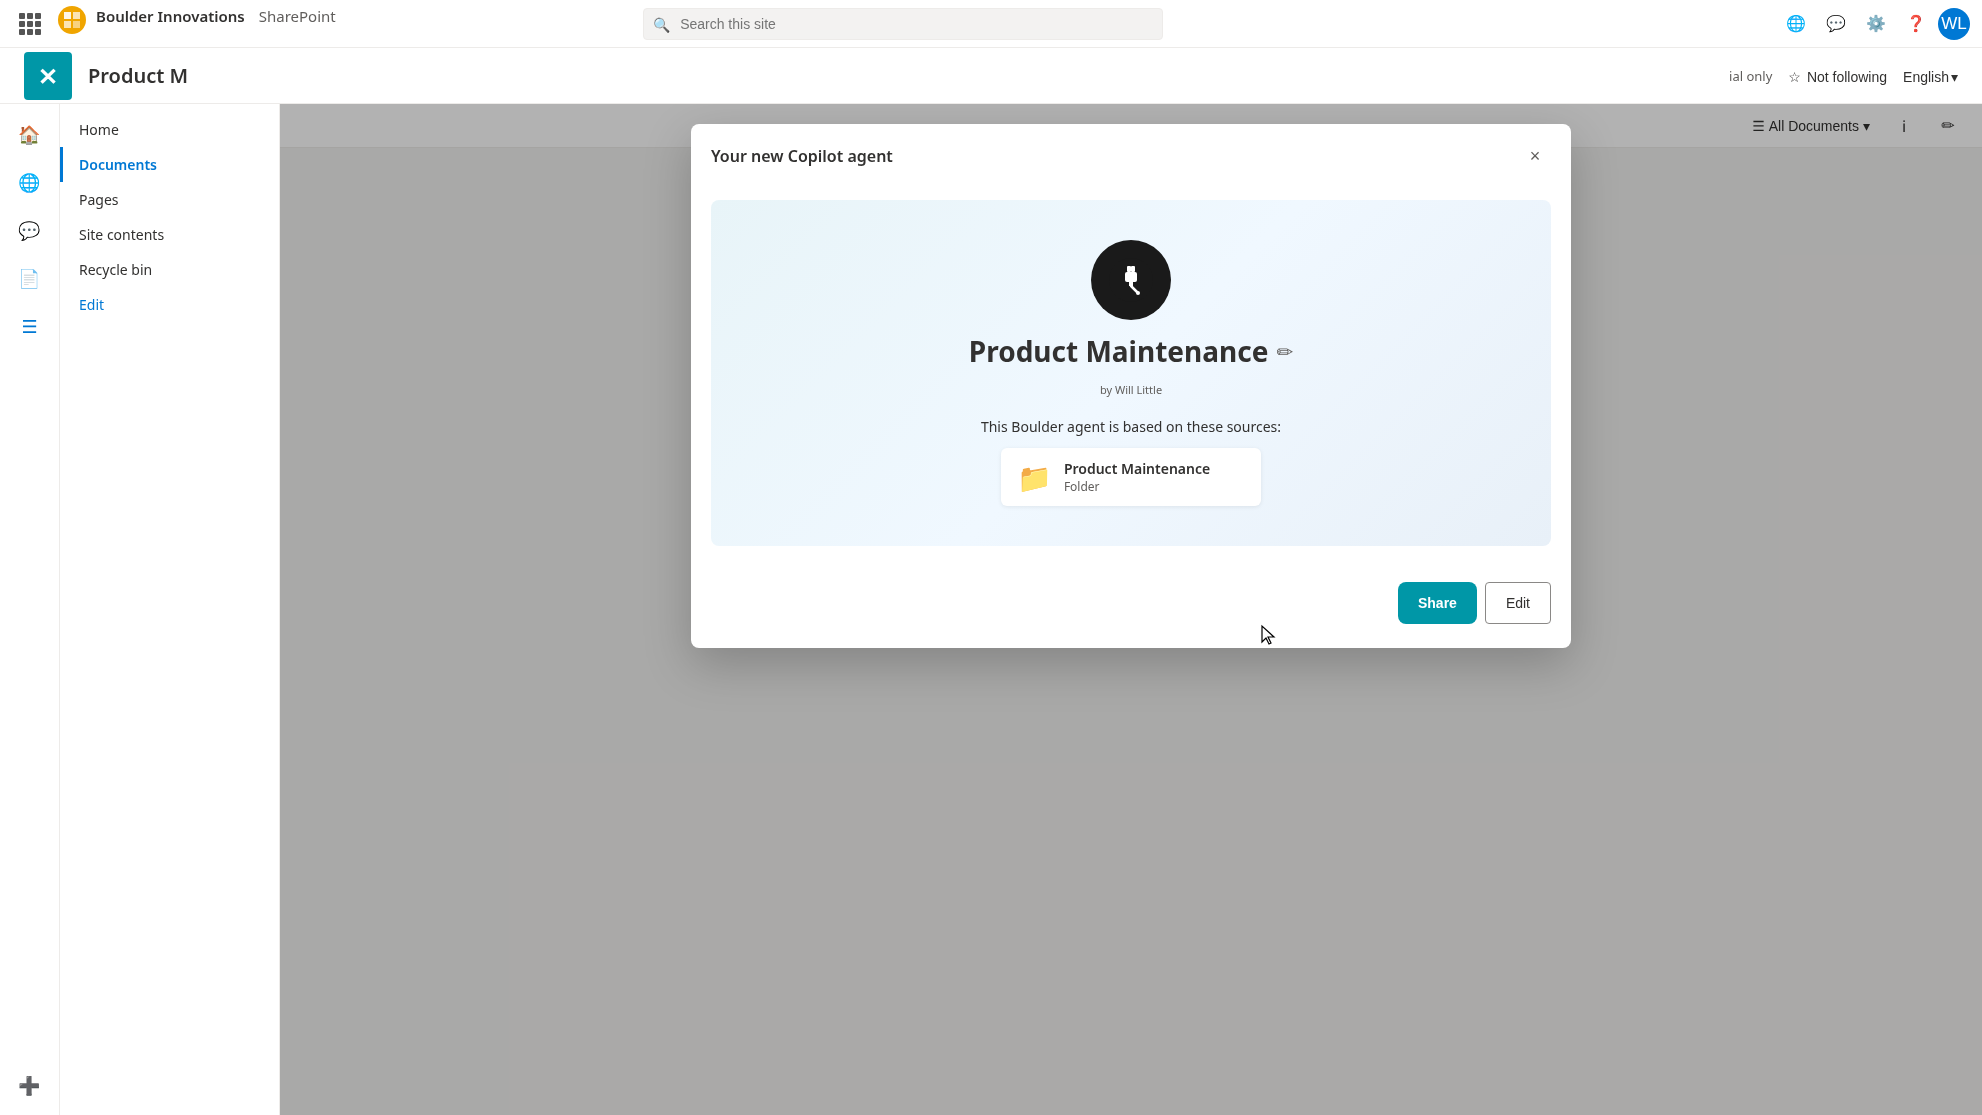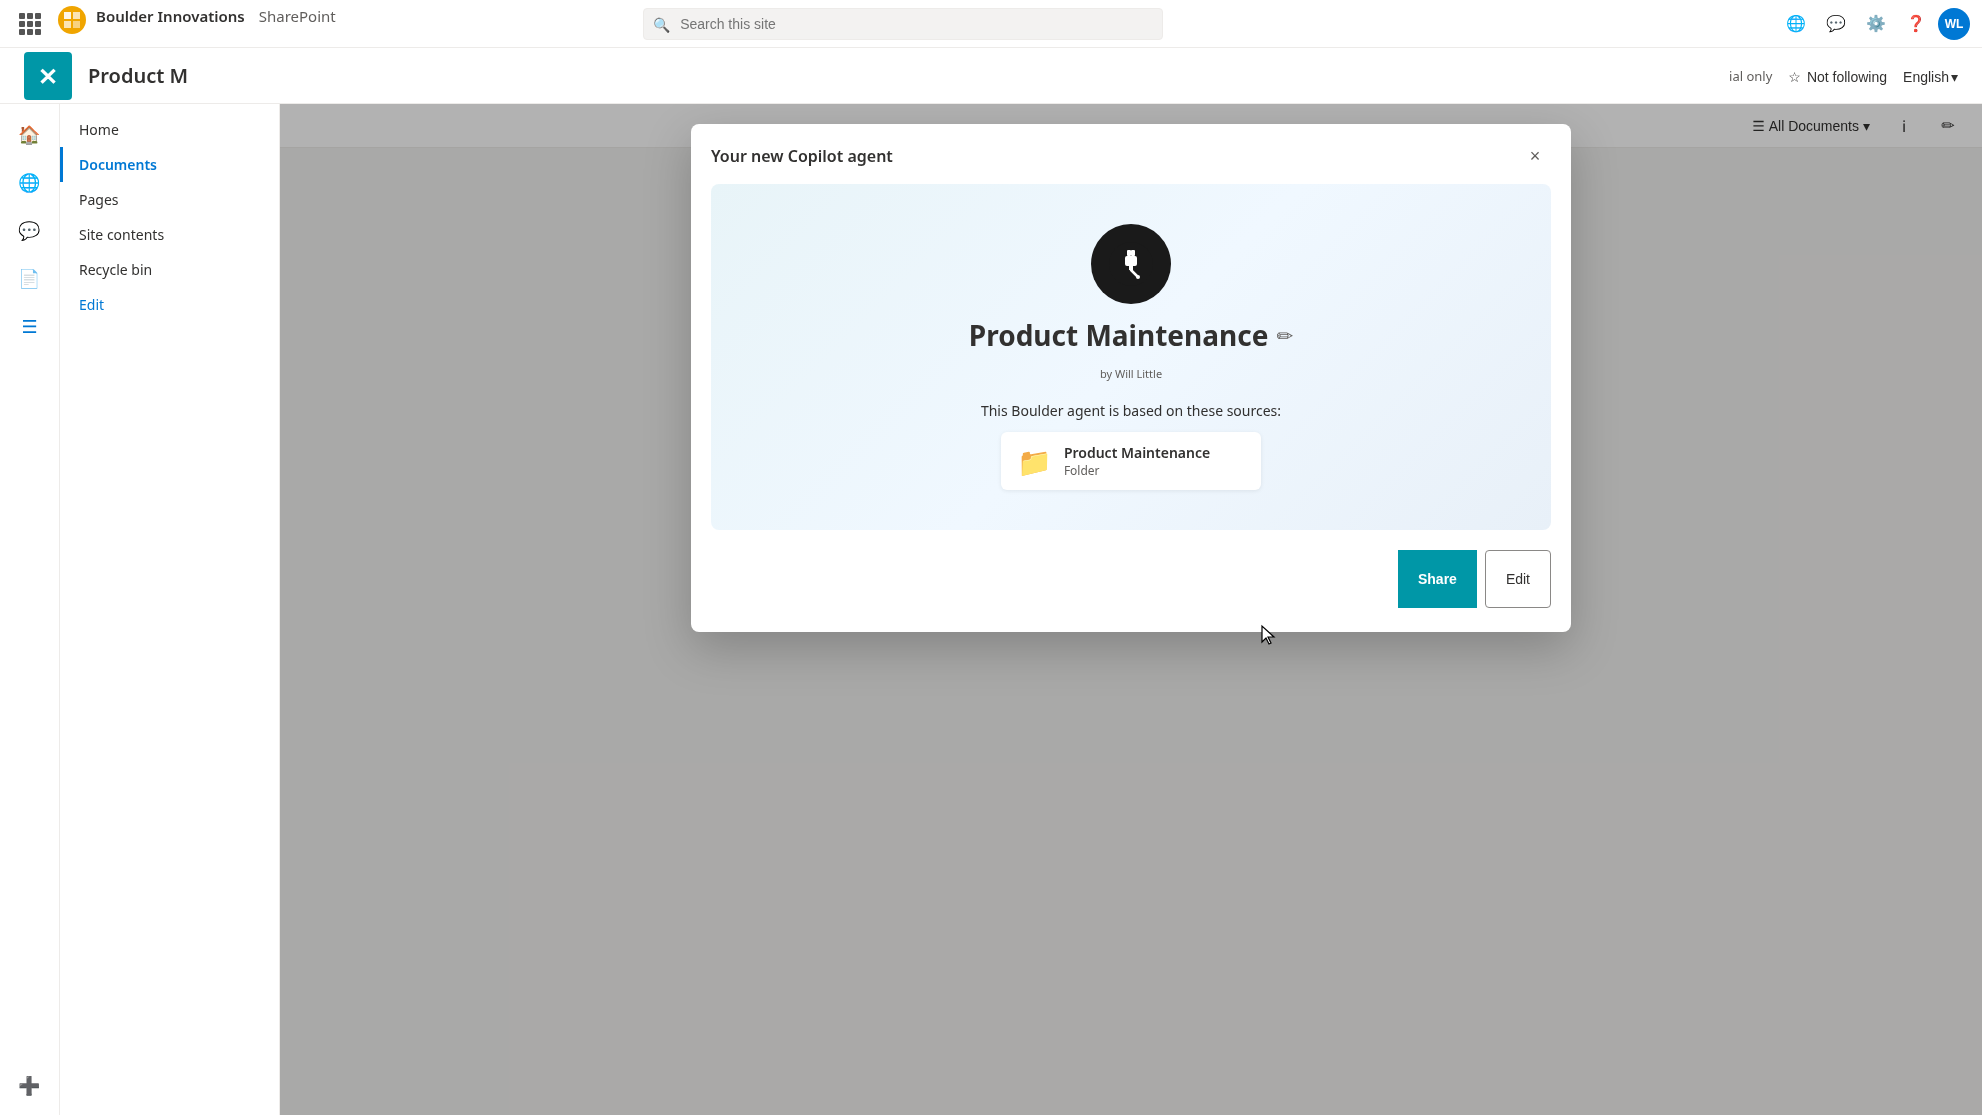--- a/index.html
+++ b/index.html
@@ -116,22 +116,22 @@
     }
     .avatar-btn {
       width: 32px;
       height: 32px;
       border-radius: 50%;
       background: #0078d4;
       display: flex;
       align-items: center;
       justify-content: center;
       color: white;
-      font-weight: 700;
-      font-size: 12px;
+      font-weight: 400;
+      font-size: 17px;
       cursor: pointer;
       border: none;
     }
 
     
     .site-header {
       background: #fff;
       padding: 8px 24px;
       display: flex;
       align-items: center;
@@ -286,20 +286,21 @@
     
     .modal {
       background: #fff;
       border-radius: 8px;
       width: 880px;
       max-height: 780px;
       box-shadow: 0 16px 48px rgba(0,0,0,0.22);
       overflow: hidden;
       display: flex;
       flex-direction: column;
+      gap: 16px;
     }
     .modal-header {
       display: flex;
       align-items: center;
       justify-content: space-between;
       padding: 16px 20px 12px;
       border-bottom: none;
     }
     .modal-title {
       font-size: 16px;
@@ -408,22 +409,22 @@
     .modal-footer {
       display: flex;
       justify-content: flex-end;
       gap: 8px;
       padding: 20px 20px 24px;
     }
     .btn-share {
       background: #0097a7;
       color: white;
       border: none;
-      border-radius: 0;
-      padding: 21px 20px;
+      border-radius: 8px;
+      padding: 13px 20px;
       font-size: 14px;
       font-weight: 600;
       cursor: pointer;
     }
     .btn-edit {
       background: transparent;
       color: #323130;
       border: 1px solid #8a8886;
       border-radius: 4px;
       padding: 8px 20px;

